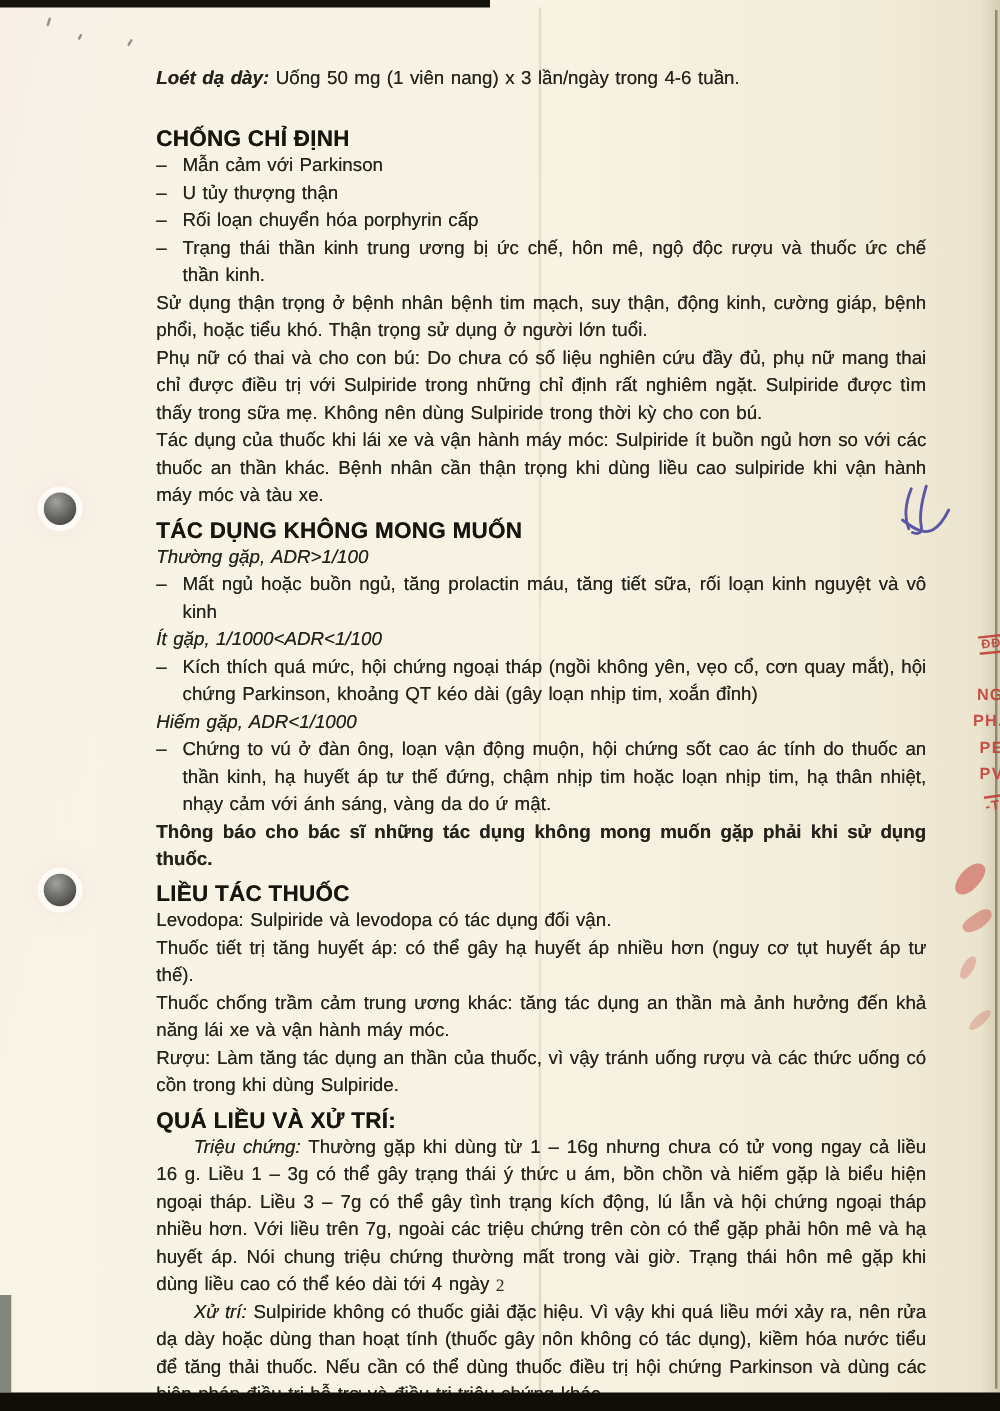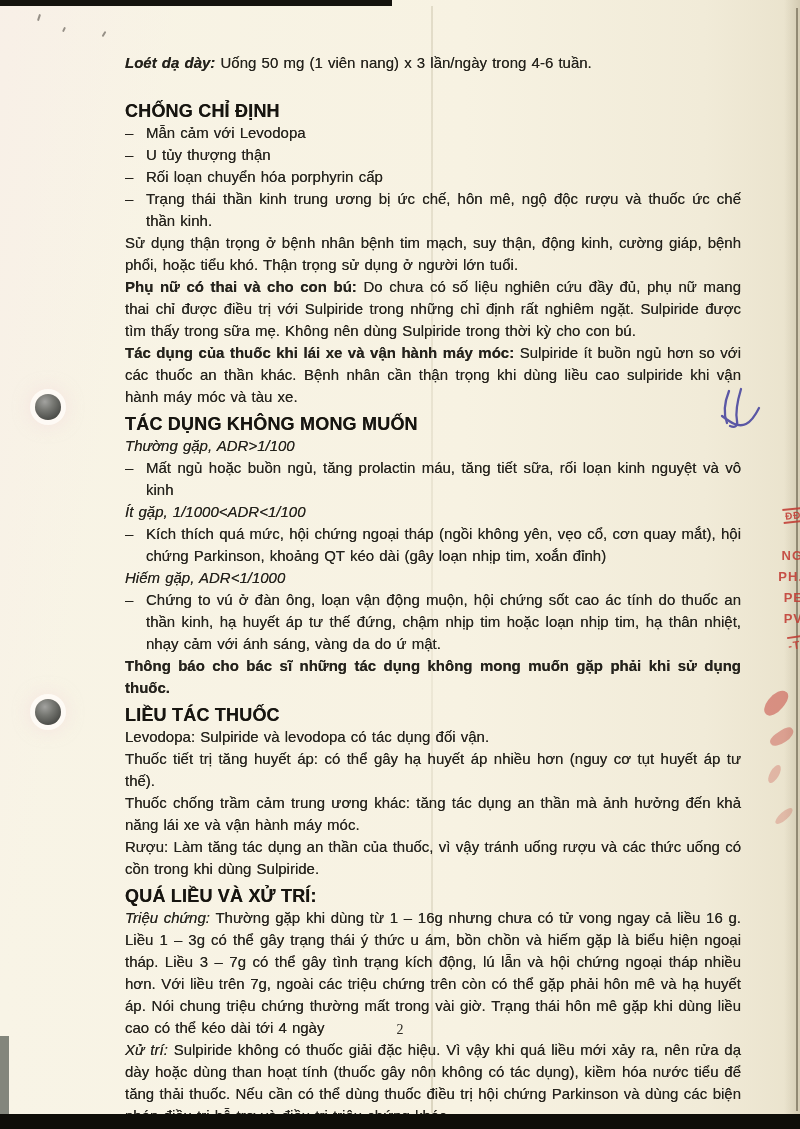--- a/index.html
+++ b/index.html
@@ -61,22 +61,22 @@
     text-shadow:0 0 .4px rgba(35,32,25,.75);
   }
   .content p { text-align:justify; word-spacing:1px; }
   .dose-line { margin-bottom:28px; }
   h2 { font-size:18px; line-height:19px; font-weight:700; color:#171510;
        letter-spacing:.2px; margin:7px 0 1px; text-shadow:0 0 .5px rgba(23,21,16,.8); }
   h2.first { margin-top:24px; }
   .bullet { display:flex; text-align:justify; word-spacing:1px; }
   .bullet .dash { flex:0 0 21px; }
   .lead-bi { font-weight:700; font-style:italic; }
-  .lead-b  { font-weight:700; }
-  .lead-i  { font-style:italic; }
+  .lead-b  { font-weight:400; }
+  .lead-i  { font-style:italic;margin-left:30px; }
   .freq { font-style:italic; text-align:right; }
   .notice { font-weight:700; }
 
   .page-number { position:absolute; left:0; top:1022px; width:800px; text-align:center;
     font-family:"Liberation Serif", serif; font-size:14px; color:#2a2822; }
 </style>
 </head>
 <body>
 
 <div class="paper">
@@ -113,21 +113,21 @@
   <div class="remnant rem-4"></div>
 
   <div class="content">
 
     <p class="dose-line"><span class="lead-bi">Loét dạ dày:</span> <span>Uống 50 mg (1 viên nang) x 3 lần/ngày trong 4-6 tuần.</span></p>
 
     <section>
       <h2 class="first">CHỐNG CHỈ ĐỊNH</h2>
       <div class="bullet">
           <span class="dash">–</span>
-          <span>Mẫn cảm với Levodopa</span>
+          <span>Mẫn cảm với Parkinson</span>
         </div>
       <div class="bullet">
           <span class="dash">–</span>
           <span>U tủy thượng thận</span>
         </div>
       <div class="bullet">
           <span class="dash">–</span>
           <span>Rối loạn chuyển hóa porphyrin cấp</span>
         </div>
       <div class="bullet">

